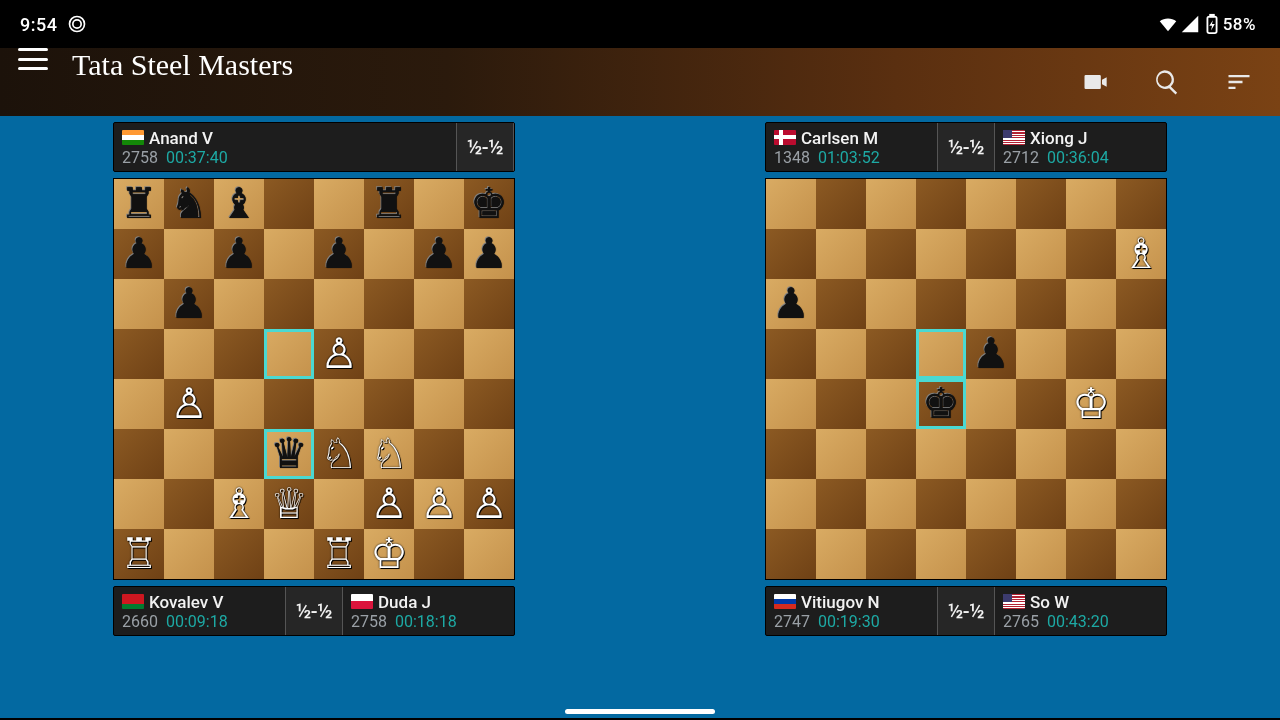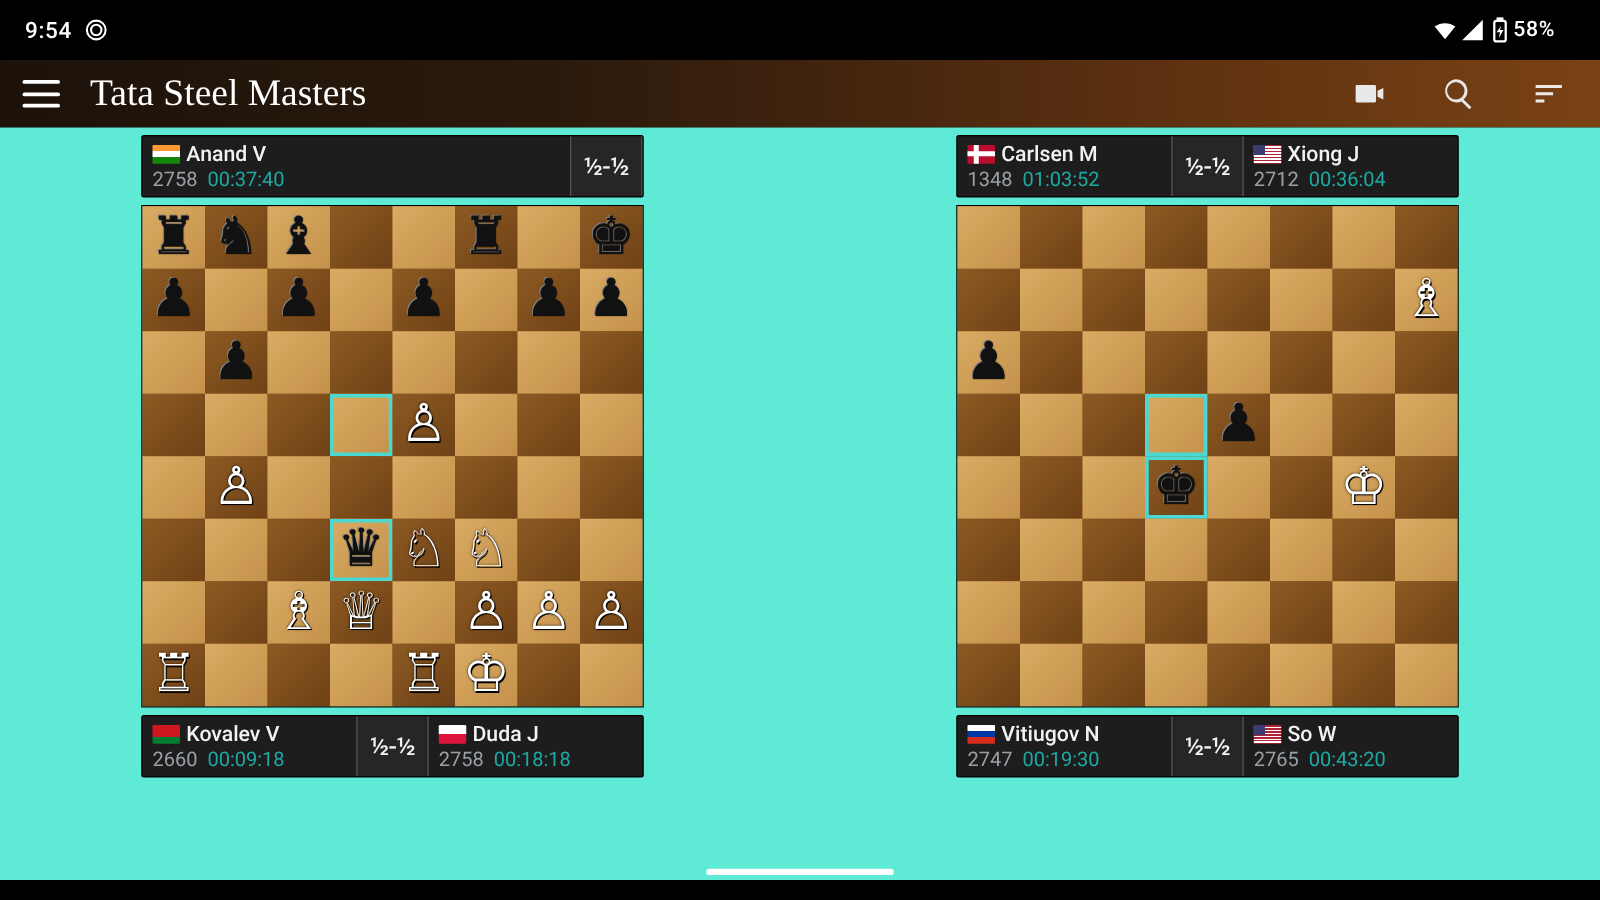--- a/index.html
+++ b/index.html
@@ -12,52 +12,52 @@
     --muted:#9aa0a6;
     --time:#1da9a4;
     --accent:#4ad9d2;
   }
   *{box-sizing:border-box;margin:0;padding:0;}
   html,body{width:1280px;height:720px;overflow:hidden;font-family:Roboto,Arial,sans-serif;background:#000;color:var(--text);}
 
   
   .status-bar{
     height:48px;
-    padding:0 36px 0 20px;
+    padding:0 24px 0 20px;
     display:flex;align-items:center;justify-content:space-between;
     font-size:18px;font-weight:500;letter-spacing:.5px;
     background:#000;color:#fff;text-align:center;
   }
   .status-left{display:flex;align-items:center;gap:10px;}
   .status-right{display:flex;align-items:center;gap:0;font-size:17px;}
   .sb-icon{display:inline-flex;}
   .clock-icon svg{width:20px;height:20px;}
   .wifi svg,.cell svg,.batt svg{width:22px;height:22px;}
 
   
   .app-bar{
-    height:54px;
+    height:68px;
     padding:0 26px 0 18px;
-    display:flex;align-items:center;gap:24px;
+    display:flex;gap:24px;
     background:linear-gradient(90deg,#1c120a 0%,#2b1a0c 35%,#5a2f10 70%,#7a4214 100%);
     color:#fff;
   }
   .hamburger{width:30px;height:22px;display:flex;flex-direction:column;justify-content:space-between;cursor:pointer;}
   .hamburger span{height:3px;background:#fff;border-radius:2px;}
   .titles{display:flex;flex-direction:column;line-height:1.15;}
   .title-main{font-family:"Brush Script MT","Segoe Script",cursive;font-size:30px;}
   .title-sub{font-size:17px;color:#e7dcd3;margin-top:-2px;}
   .app-actions{margin-left:auto;display:flex;align-items:center;gap:42px;}
   .act{width:30px;height:30px;display:flex;align-items:center;justify-content:center;cursor:pointer;}
   .act svg{width:28px;height:28px;fill:#e9e9e9;}
 
   
   .content{
     height:602px;
-    background:#5eead4;
+    background:#0369a1;
     padding:6px 0 0 0;
     display:flex;justify-content:center;gap:250px;
     position:relative;
   }
   .column{width:402px;display:flex;flex-direction:column;gap:6px;}
   .match-header{
     border:1px solid #000;background:#1d1d1d;
     display:flex;align-items:stretch;height:50px;
     border-radius:2px;overflow:hidden;
   }

